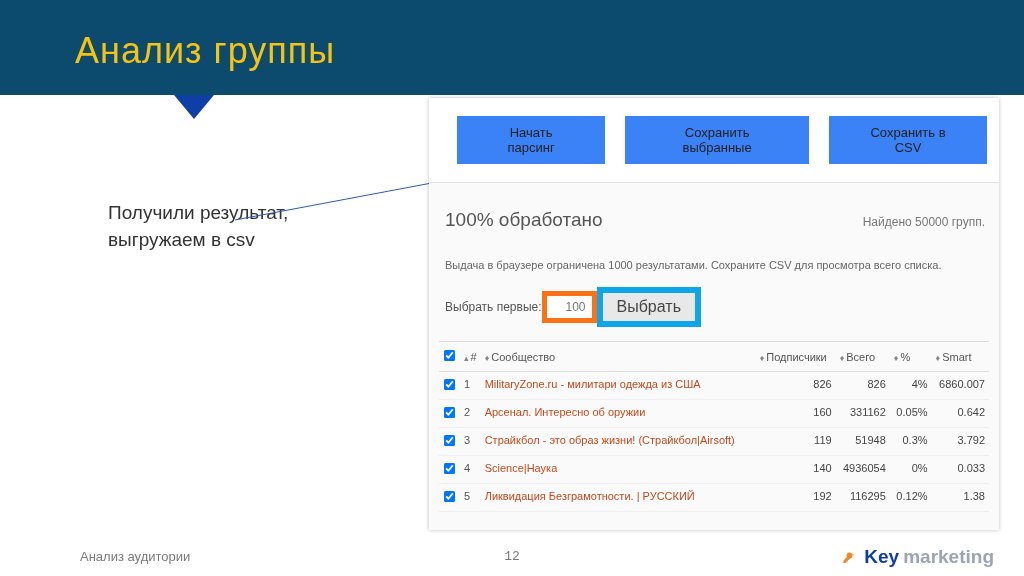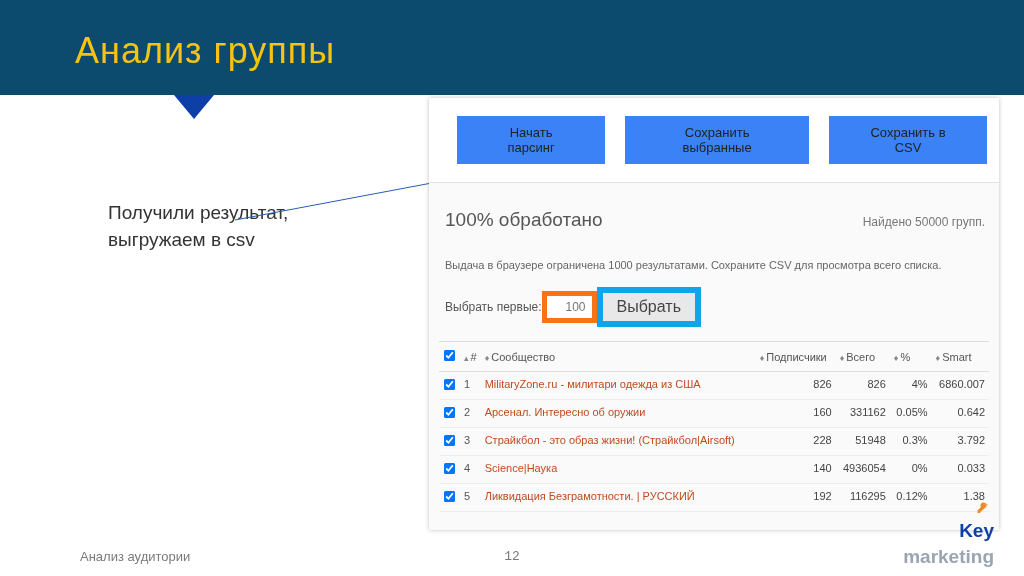--- a/index.html
+++ b/index.html
@@ -130,21 +130,21 @@
     display:flex; align-items:center;
     font-size:13px; color:#7a7a7a;
     background:#fff;
   }
   .footer .ftext { margin-left:80px; }
   .footer .pnum { position:absolute; left:50%; transform:translateX(-50%);font-family:Liberation Mono, monospace; }
   .logo {
     position:absolute; right:30px; bottom:8px;
     font-size:19px; font-weight:700;
     color:#0d3fa6;
-    display:flex; align-items:flex-end; gap:4px;flex-direction:column;
+    display:flex; align-items:center; gap:4px;
   }
   .logo .k-icon {
     width:18px; height:18px;
     display:inline-flex; align-items:center; justify-content:center;
   }
   .logo .k-icon svg { display:block; }
   .logo .grey { color:#9aa5b1; font-weight:700; }
 </style>
 </head>
 <body>
@@ -213,21 +213,21 @@
           <td><span class="link">Арсенал. Интересно об оружии</span></td>
           <td class="num">160</td>
           <td class="num">331162</td>
           <td class="num">0.05%</td>
           <td class="num">0.642</td>
         </tr>
         <tr>
           <td class="chk"><input type="checkbox" checked="" style=""></td>
           <td class="idx">3</td>
           <td><span class="link">Страйкбол - это образ жизни! (Страйкбол|Airsoft)</span></td>
-          <td class="num">228</td>
+          <td class="num">119</td>
           <td class="num">51948</td>
           <td class="num">0.3%</td>
           <td class="num">3.792</td>
         </tr>
         <tr>
           <td class="chk"><input type="checkbox" checked="" style=""></td>
           <td class="idx">4</td>
           <td><span class="link">Science|Наука</span></td>
           <td class="num">140</td>
           <td class="num">4936054</td>

